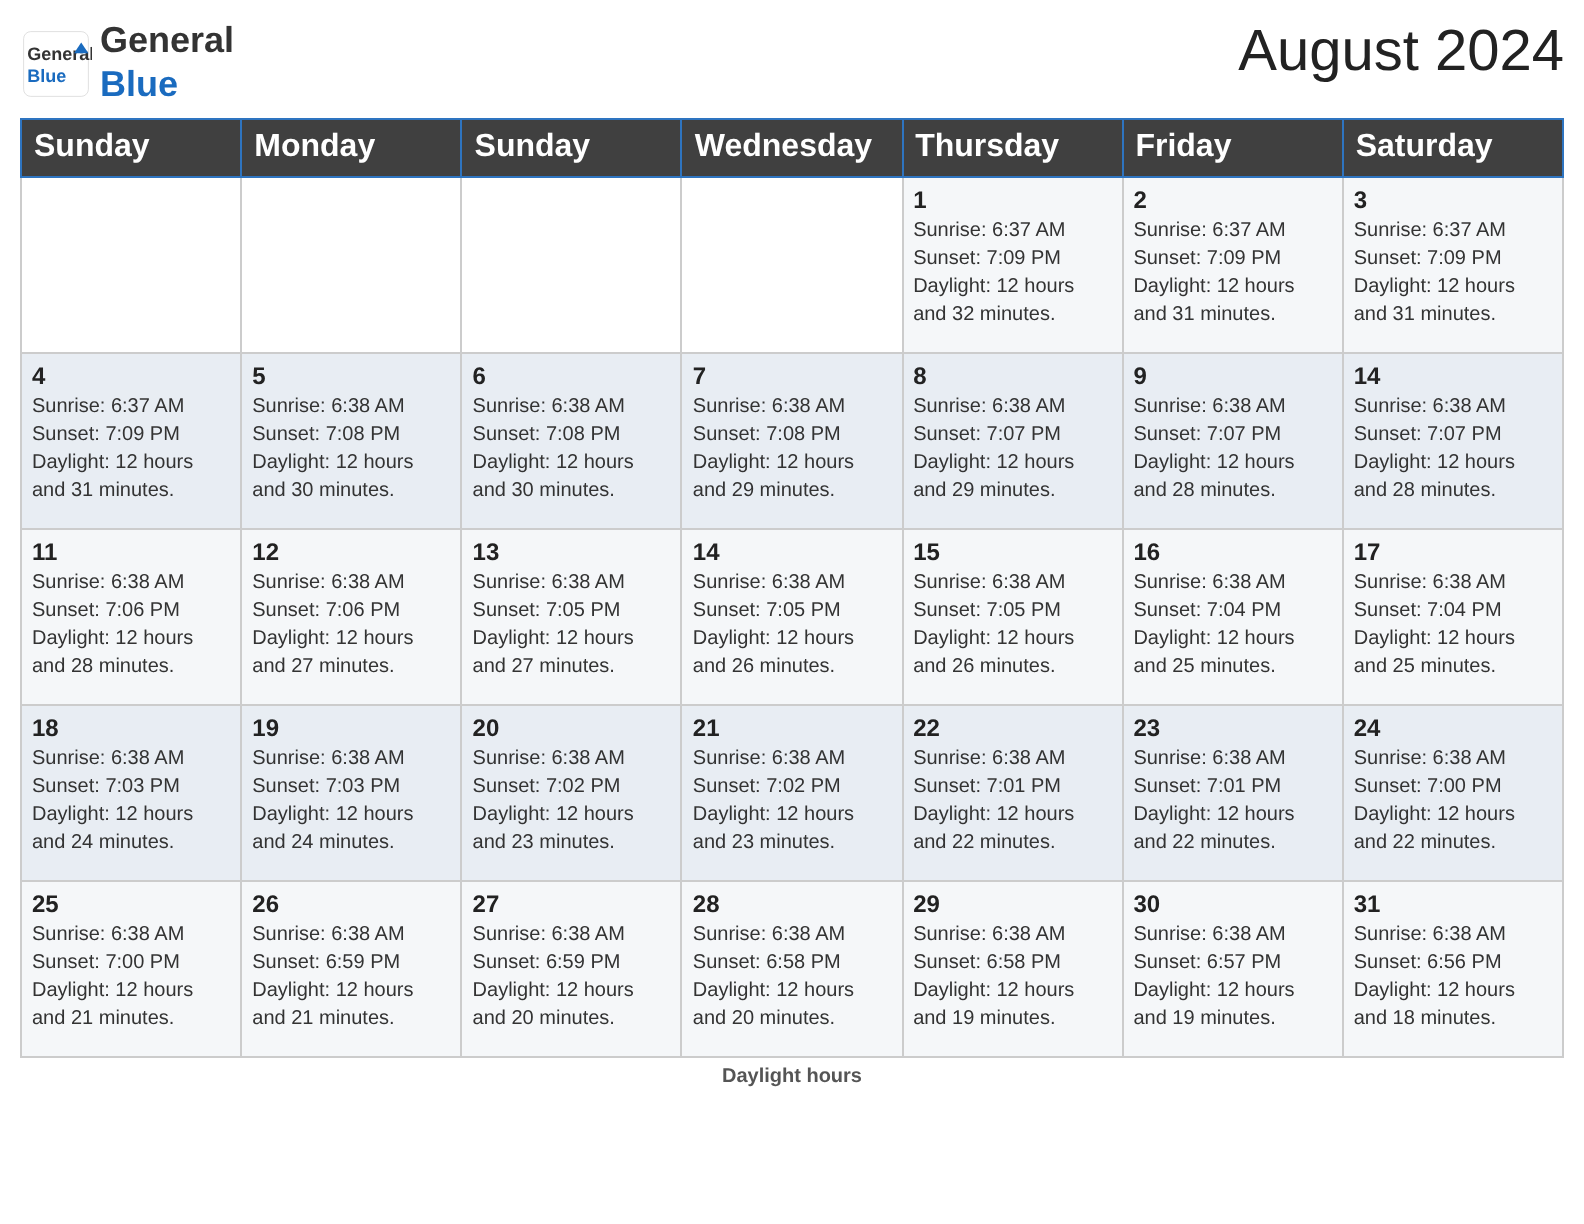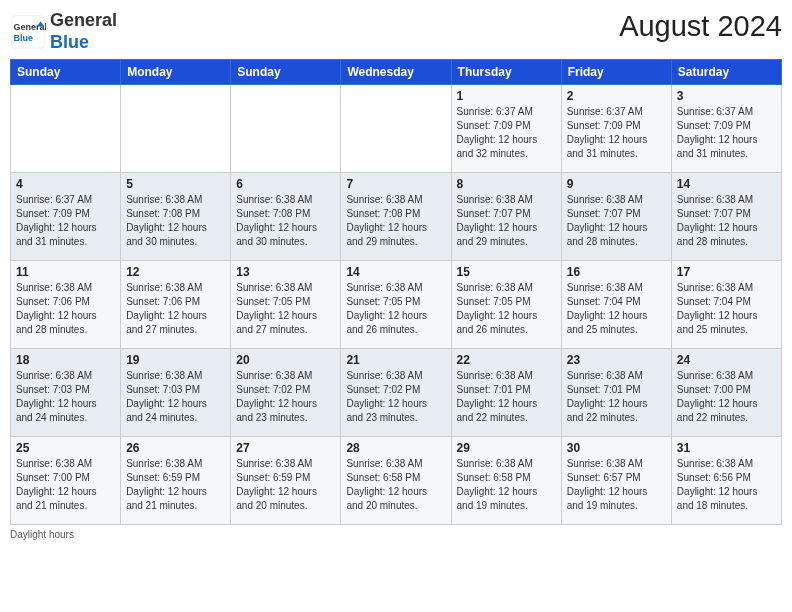--- a/index.html
+++ b/index.html
@@ -36,25 +36,25 @@
     .location {
       font-size: 16px;
       color: #444;
     }
     table {
       width: 100%;
       border-collapse: collapse;
       font-size: 10.5px;
     }
     thead tr th {
-      background-color: #1d4ed8;
+      background-color: #404040;
       color: #fff;
       text-align: left;
       padding: 5px 6px;
-      font-size: 12px;
+      font-size: 16px;
       font-weight: bold;
       border: 1px solid #2e74c0;
     }
     tbody tr td {
       border: 1px solid #ccc;
       vertical-align: top;
       padding: 4px 5px;
       width: 14.28%;
       min-height: 80px;
       height: 88px;
@@ -309,15 +309,15 @@
         <td>
           <span class="day-num">31</span>
           <div class="day-detail" style="white-space: pre-line;">Sunrise: 6:38 AM
 Sunset: 6:56 PM
 Daylight: 12 hours and 18 minutes.</div>
         </td>
       </tr>
     </tbody>
 </table>
 
-<div style="font-size:10px;color:#555;margin-top:4px;text-align:left;">
+<div style="font-size:10px;color:#555;margin-top:4px;text-align:center;font-weight:bold;">
   <span>Daylight hours</span>
 </div>
 
 </body></html>

